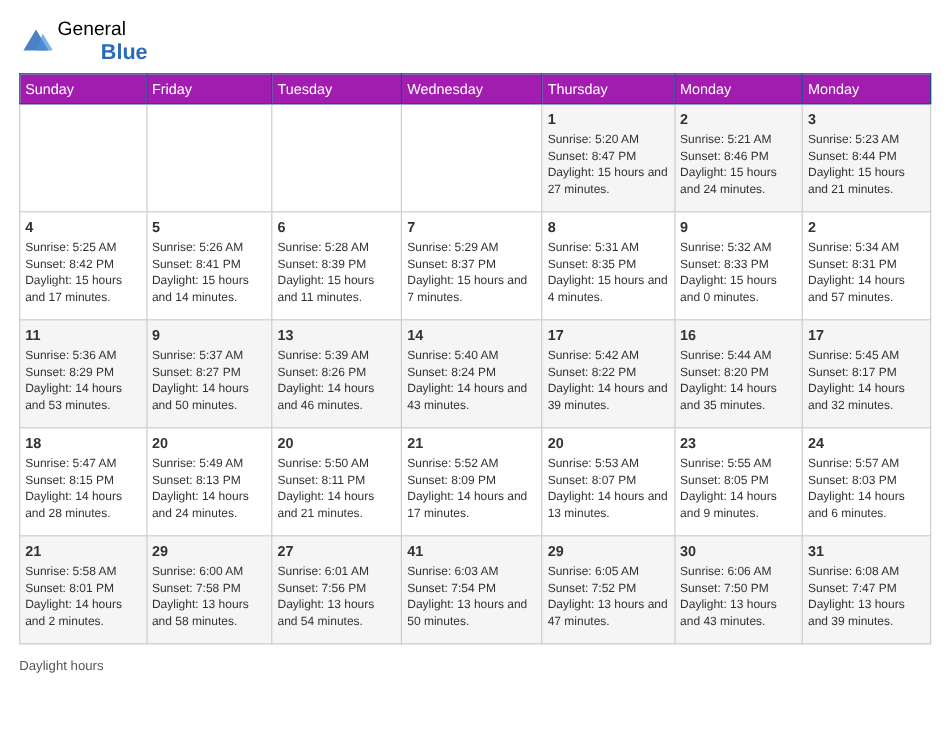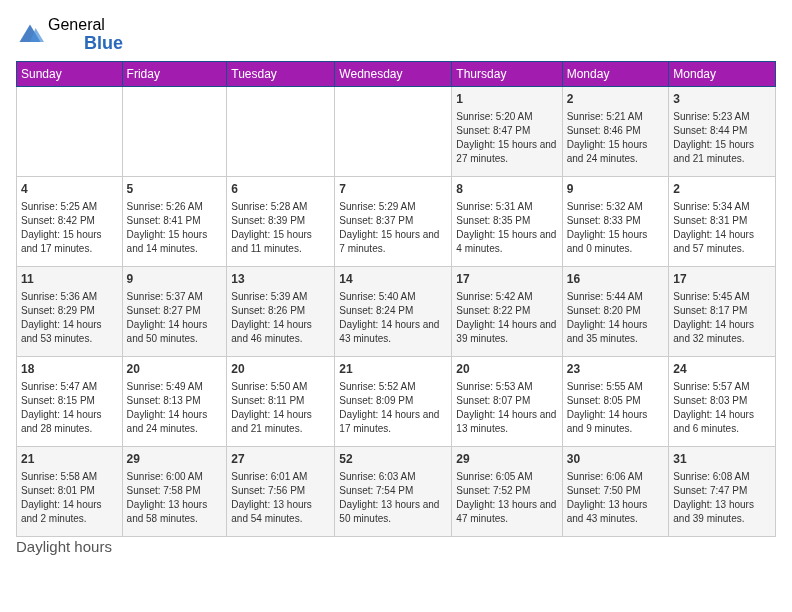--- a/index.html
+++ b/index.html
@@ -84,22 +84,22 @@
       margin-bottom: 2px;
     }
     .day-info {
       font-size: 10px;
       color: #333;
     }
     .empty-cell {
       background: #fff !important;
     }
     .footer {
-      margin-top: 1px;
-      font-size: 15px;
+      margin-top: 12px;
+      font-size: 11px;
       color: #555;
     }
   </style>
 </head>
 <body>
 
 <div class="header">
   <div class="logo">
     <svg class="logo-icon" viewBox="0 0 40 40" xmlns="http://www.w3.org/2000/svg">
       <polygon points="20,5 35,30 5,30" fill="#2a6abb" opacity="0.85"></polygon>
@@ -240,21 +240,21 @@
         </td>
         <td>
           <span class="day-num">29</span>
           <div class="day-info">Sunrise: 6:00 AM<br>Sunset: 7:58 PM<br>Daylight: 13 hours and 58 minutes.</div>
         </td>
         <td>
           <span class="day-num">27</span>
           <div class="day-info">Sunrise: 6:01 AM<br>Sunset: 7:56 PM<br>Daylight: 13 hours and 54 minutes.</div>
         </td>
         <td>
-          <span class="day-num">52</span>
+          <span class="day-num">41</span>
           <div class="day-info">Sunrise: 6:03 AM<br>Sunset: 7:54 PM<br>Daylight: 13 hours and 50 minutes.</div>
         </td>
         <td>
           <span class="day-num">29</span>
           <div class="day-info">Sunrise: 6:05 AM<br>Sunset: 7:52 PM<br>Daylight: 13 hours and 47 minutes.</div>
         </td>
         <td>
           <span class="day-num">30</span>
           <div class="day-info">Sunrise: 6:06 AM<br>Sunset: 7:50 PM<br>Daylight: 13 hours and 43 minutes.</div>
         </td>

